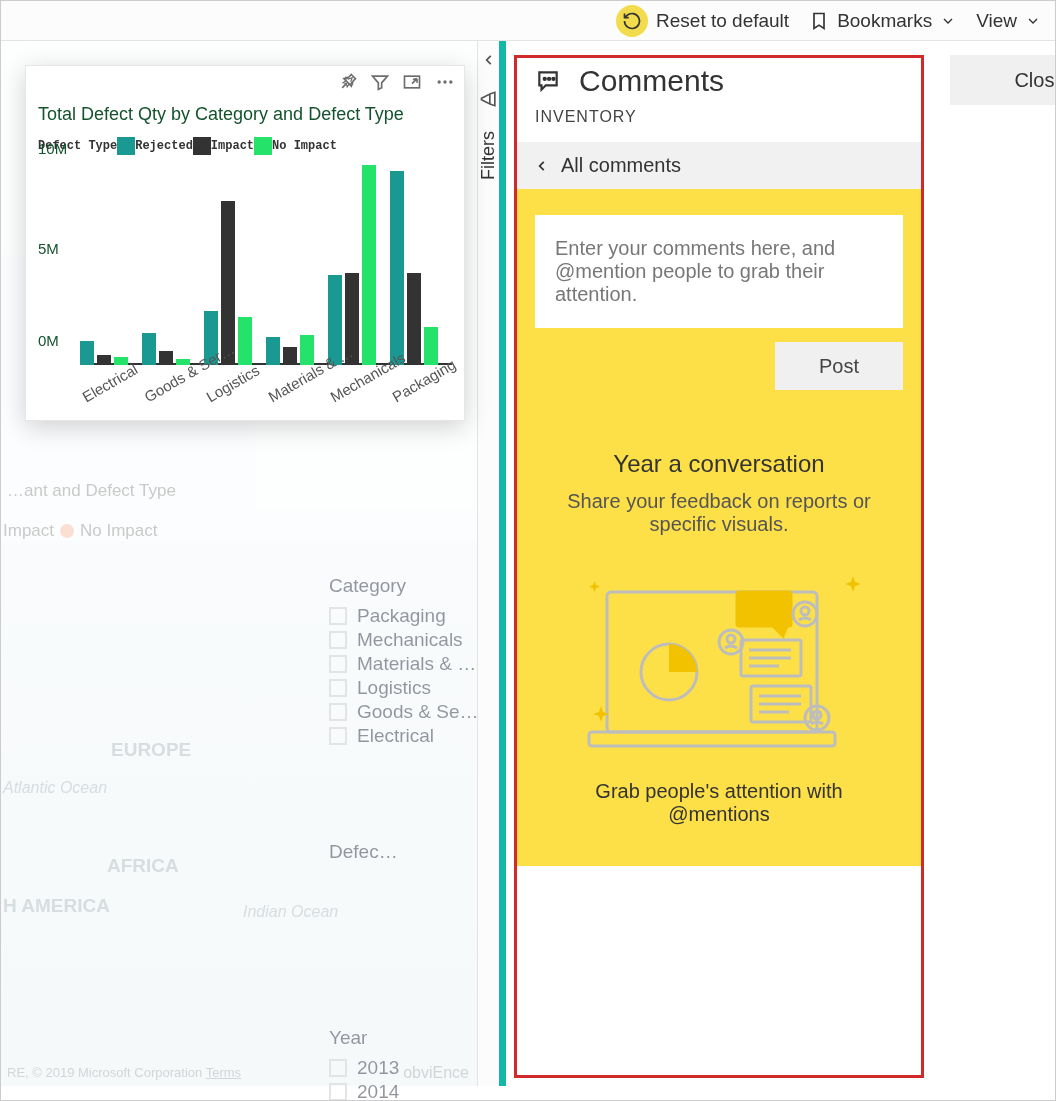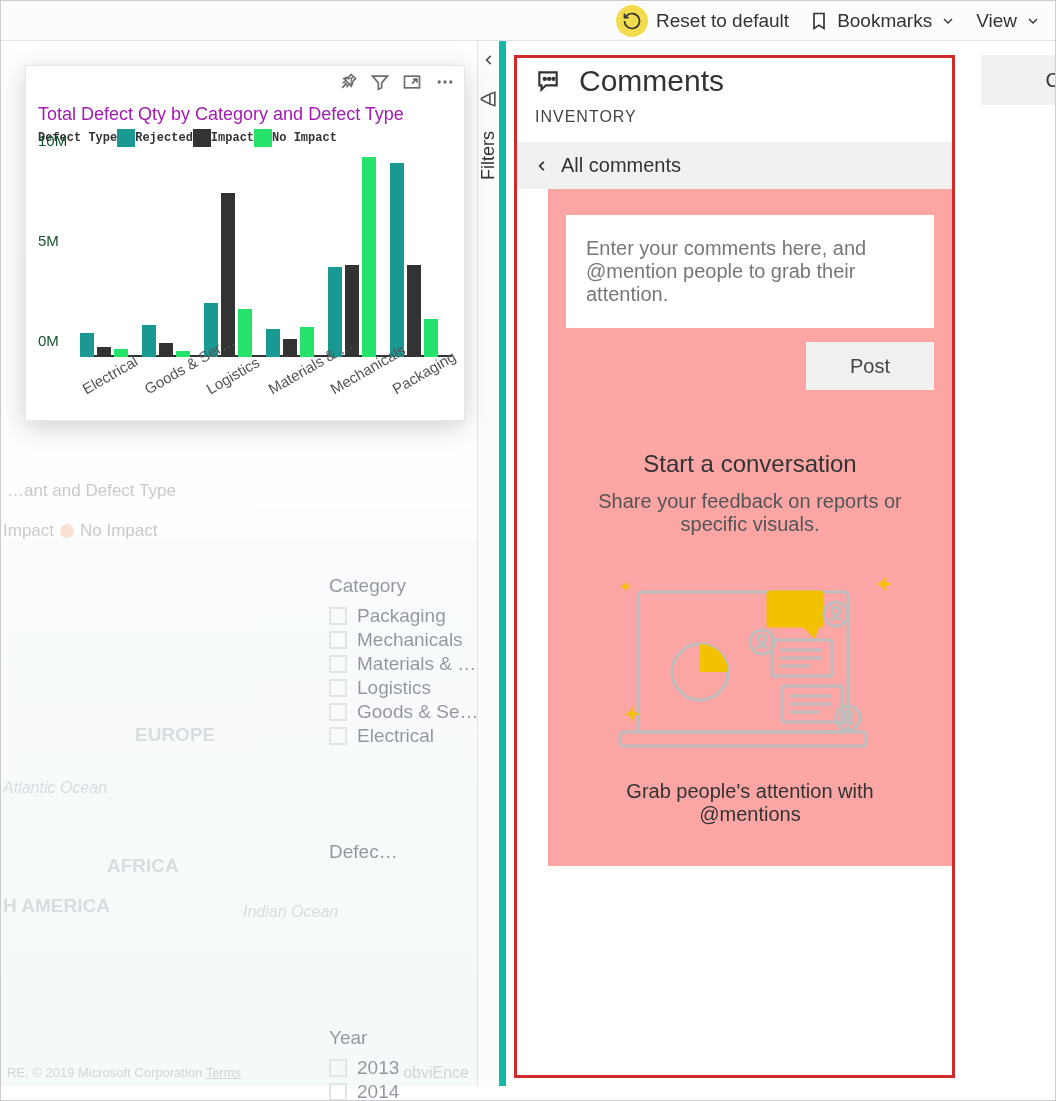--- a/index.html
+++ b/index.html
@@ -55,21 +55,21 @@
   .obvi{position:absolute;bottom:4px;right:8px;font-size:16px;color:#9aa4aa;}
 
   
   .card {
     position: relative; z-index: 2; top: 4px; left: 6px;
     width: 440px; height: 356px; background: #fff;
     border: 1px solid #e6e6e6; box-shadow: 0 6px 24px rgba(0,0,0,0.18);
     padding: 10px 12px 6px;
   }
   .card-toolbar{ position:absolute; right:8px; top:6px; display:flex; gap:12px; color:#6d6d6d;}
-  .card-title{ color:#a21caf; font-size:18px; margin: 28px 0 4px;}
+  .card-title{ color:#14532d; font-size:18px; margin: 28px 0 12px;}
   .legend{ display:flex; align-items:center; font-size:12px; font-weight:600;font-family:Liberation Mono, monospace;}
   .sq{ width:18px; height:18px; display:inline-block;}
   .plot{ position:relative; height: 200px; margin: 10px 0 4px 42px; }
   .ytick{ position:absolute; left:-42px; font-size:15px; color:#14532d; transform:translateY(-50%); }
   .baseline{ position:absolute; left:0; right:0; bottom:0; height:2px; background:#333;}
   .xaxis{ display:flex; justify-content:space-around; margin-left:42px; font-size:15px; color:#555;}
   .xaxis span{ transform: rotate(-30deg) translate(-6px,4px); display:inline-block; width:56px; text-align:center; white-space:nowrap;}
   .group{ position:absolute; bottom:0; width:48px; display:flex; align-items:flex-end; gap:3px;}
   .bar{ width:14px; }
 
@@ -80,21 +80,21 @@
   }
   .vlabel{writing-mode:vertical-rl; transform:rotate(180deg); font-size:18px;}
 
   
   .pane { flex:1; border-left:7px solid #14b8a6; padding: 14px 0 0 0; display:flex; flex-direction:row;}
   .red-box{ border:3px solid #d12a2a; margin: 0 8px 8px 8px; padding: 0 0 10px 0;}
   .pane-head{ display:flex; align-items:center; gap:18px; padding: 6px 18px 10px;}
   .pane-title{ font-size:30px; font-weight:400;}
   .subhead{ padding:0 18px 16px; letter-spacing:1px; font-size:16px; color:#444;}
   .back-row{ background:#f1f1f1; padding:12px 18px; font-size:20px; display:flex; align-items:center; gap:12px;}
-  .thread{ background:#fca5a5; padding: 26px 18px 20px; margin-left: 31px; }
+  .thread{ background:#fde047; padding: 26px 18px 20px; }
   .compose{ background:#fff; padding:22px 20px; font-size:20px; color:#777;}
   .post-btn{ margin:14px 0 0 auto; width:128px; height:48px; background:#f0f0f0; display:flex;align-items:center;justify-content:center; font-size:20px; color:#444;}
   .empty{ text-align:center; padding: 60px 24px 20px;}
   .empty h3{font-size:24px; font-weight:400; margin-bottom:12px;}
   .empty p{font-size:20px; color:#555;}
   .tagline{font-size:20px; color:#333; margin-top:18px;}
   .illus{margin:26px auto 0; width:320px;}
   .close-row{ text-align:right; padding: 0 18px 14px;}
   .close-btn{ display:inline-flex; align-items:center; justify-content:center; width:180px; height:50px; background:#f0f0f0; font-size:20px; color:#333;}
   svg{display:block;}
@@ -140,21 +140,21 @@
   <div class="canvas">
     <div class="faded-backdrop faded">
       <div style="position:absolute;top:440px;left:6px;font-size:17px;">…ant and Defect Type</div>
       <div class="chip-row" style="position:absolute;top:476px;left:2px;">
         <span class="chip">Impact</span>
         <span class="dot" style="background:#f6b9a0;"></span>
         <span class="chip">No Impact</span>
       </div>
 
       <div class="map-area">
-        <span class="map-label" style="top:183px;left:110px;margin-left:24px;">EUROPE</span>
+        <span class="map-label" style="top:198px;left:110px;">EUROPE</span>
         <span class="map-label" style="top:314px;left:106px;">AFRICA</span>
         <span class="map-label" style="top:238px;left:2px;font-weight:400;font-size:16px;font-style:italic;">Atlantic Ocean</span>
         <span class="map-label" style="top:362px;left:242px;font-weight:400;font-size:16px;font-style:italic;">Indian Ocean</span>
         <span class="map-label" style="top:354px;left:2px;">H AMERICA</span>
         <div class="credit"><span>RE, © 2019 Microsoft Corporation </span><a>Terms</a></div>
       </div>
 
       <div class="slicer-col">
         <h4>Category</h4>
         <div id="sl-cat">
@@ -238,21 +238,21 @@
         <span style="color:#333;">Defect Type</span>
         <span class="sq" style="background:#199991;"></span>
         <span>Rejected</span>
         <span class="sq" style="background:#333;"></span>
         <span>Impact</span>
         <span class="sq" style="background:#24e26a;"></span>
         <span>No Impact</span>
       </div>
       <div class="plot" id="plot">
         <div class="baseline"></div>
-      <div class="ytick" style="bottom: 0px;">0M</div>
+      <div class="ytick" style="bottom: 8px;">0M</div>
           <div class="ytick" style="bottom: 100px;">5M</div>
           <div class="ytick" style="bottom: 200px;">10M</div>
           <div class="group" style="left: 0px;">
             <div class="bar" style="background: rgb(25, 153, 145); height: 24px;"></div>
             <div class="bar" style="background: rgb(51, 51, 51); height: 10px;"></div>
             <div class="bar" style="background: rgb(36, 226, 106); height: 8px;"></div>
           </div>
           <div class="group" style="left: 62px;">
             <div class="bar" style="background: rgb(25, 153, 145); height: 32px;"></div>
             <div class="bar" style="background: rgb(51, 51, 51); height: 14px;"></div>
@@ -325,21 +325,21 @@
             </svg>
           </span>
         <span>All comments</span>
       </div>
       <div class="thread">
         <div class="compose"><span>Enter your comments here, and @mention people to grab their attention.</span></div>
         <div class="post-btn">
             <span>Post</span>
           </div>
         <div class="empty">
-          <h3>Start a conversation</h3>
+          <h3>Year a conversation</h3>
           <p>Share your feedback on reports or specific visuals.</p>
           <div class="illus">
             <svg width="320" height="200" viewBox="0 0 320 200">
               <g stroke="#bdbdbd" stroke-width="3" fill="none">
                 <rect x="48" y="30" width="210" height="140" rx="4"></rect>
                 <rect x="30" y="170" width="246" height="14" rx="3"></rect>
                 <circle cx="110" cy="110" r="28"></circle>
                 <path d="M110 82 A28 28 0 0 1 138 110 L110 110 Z" fill="#f2c100" stroke="none"></path>
                 <rect x="178" y="30" width="54" height="34" rx="2" fill="#f2c100" stroke="#f2c100"></rect>
                 <path d="M214 64 l10 10 l4 -10z" fill="#f2c100" stroke="#f2c100"></path>

